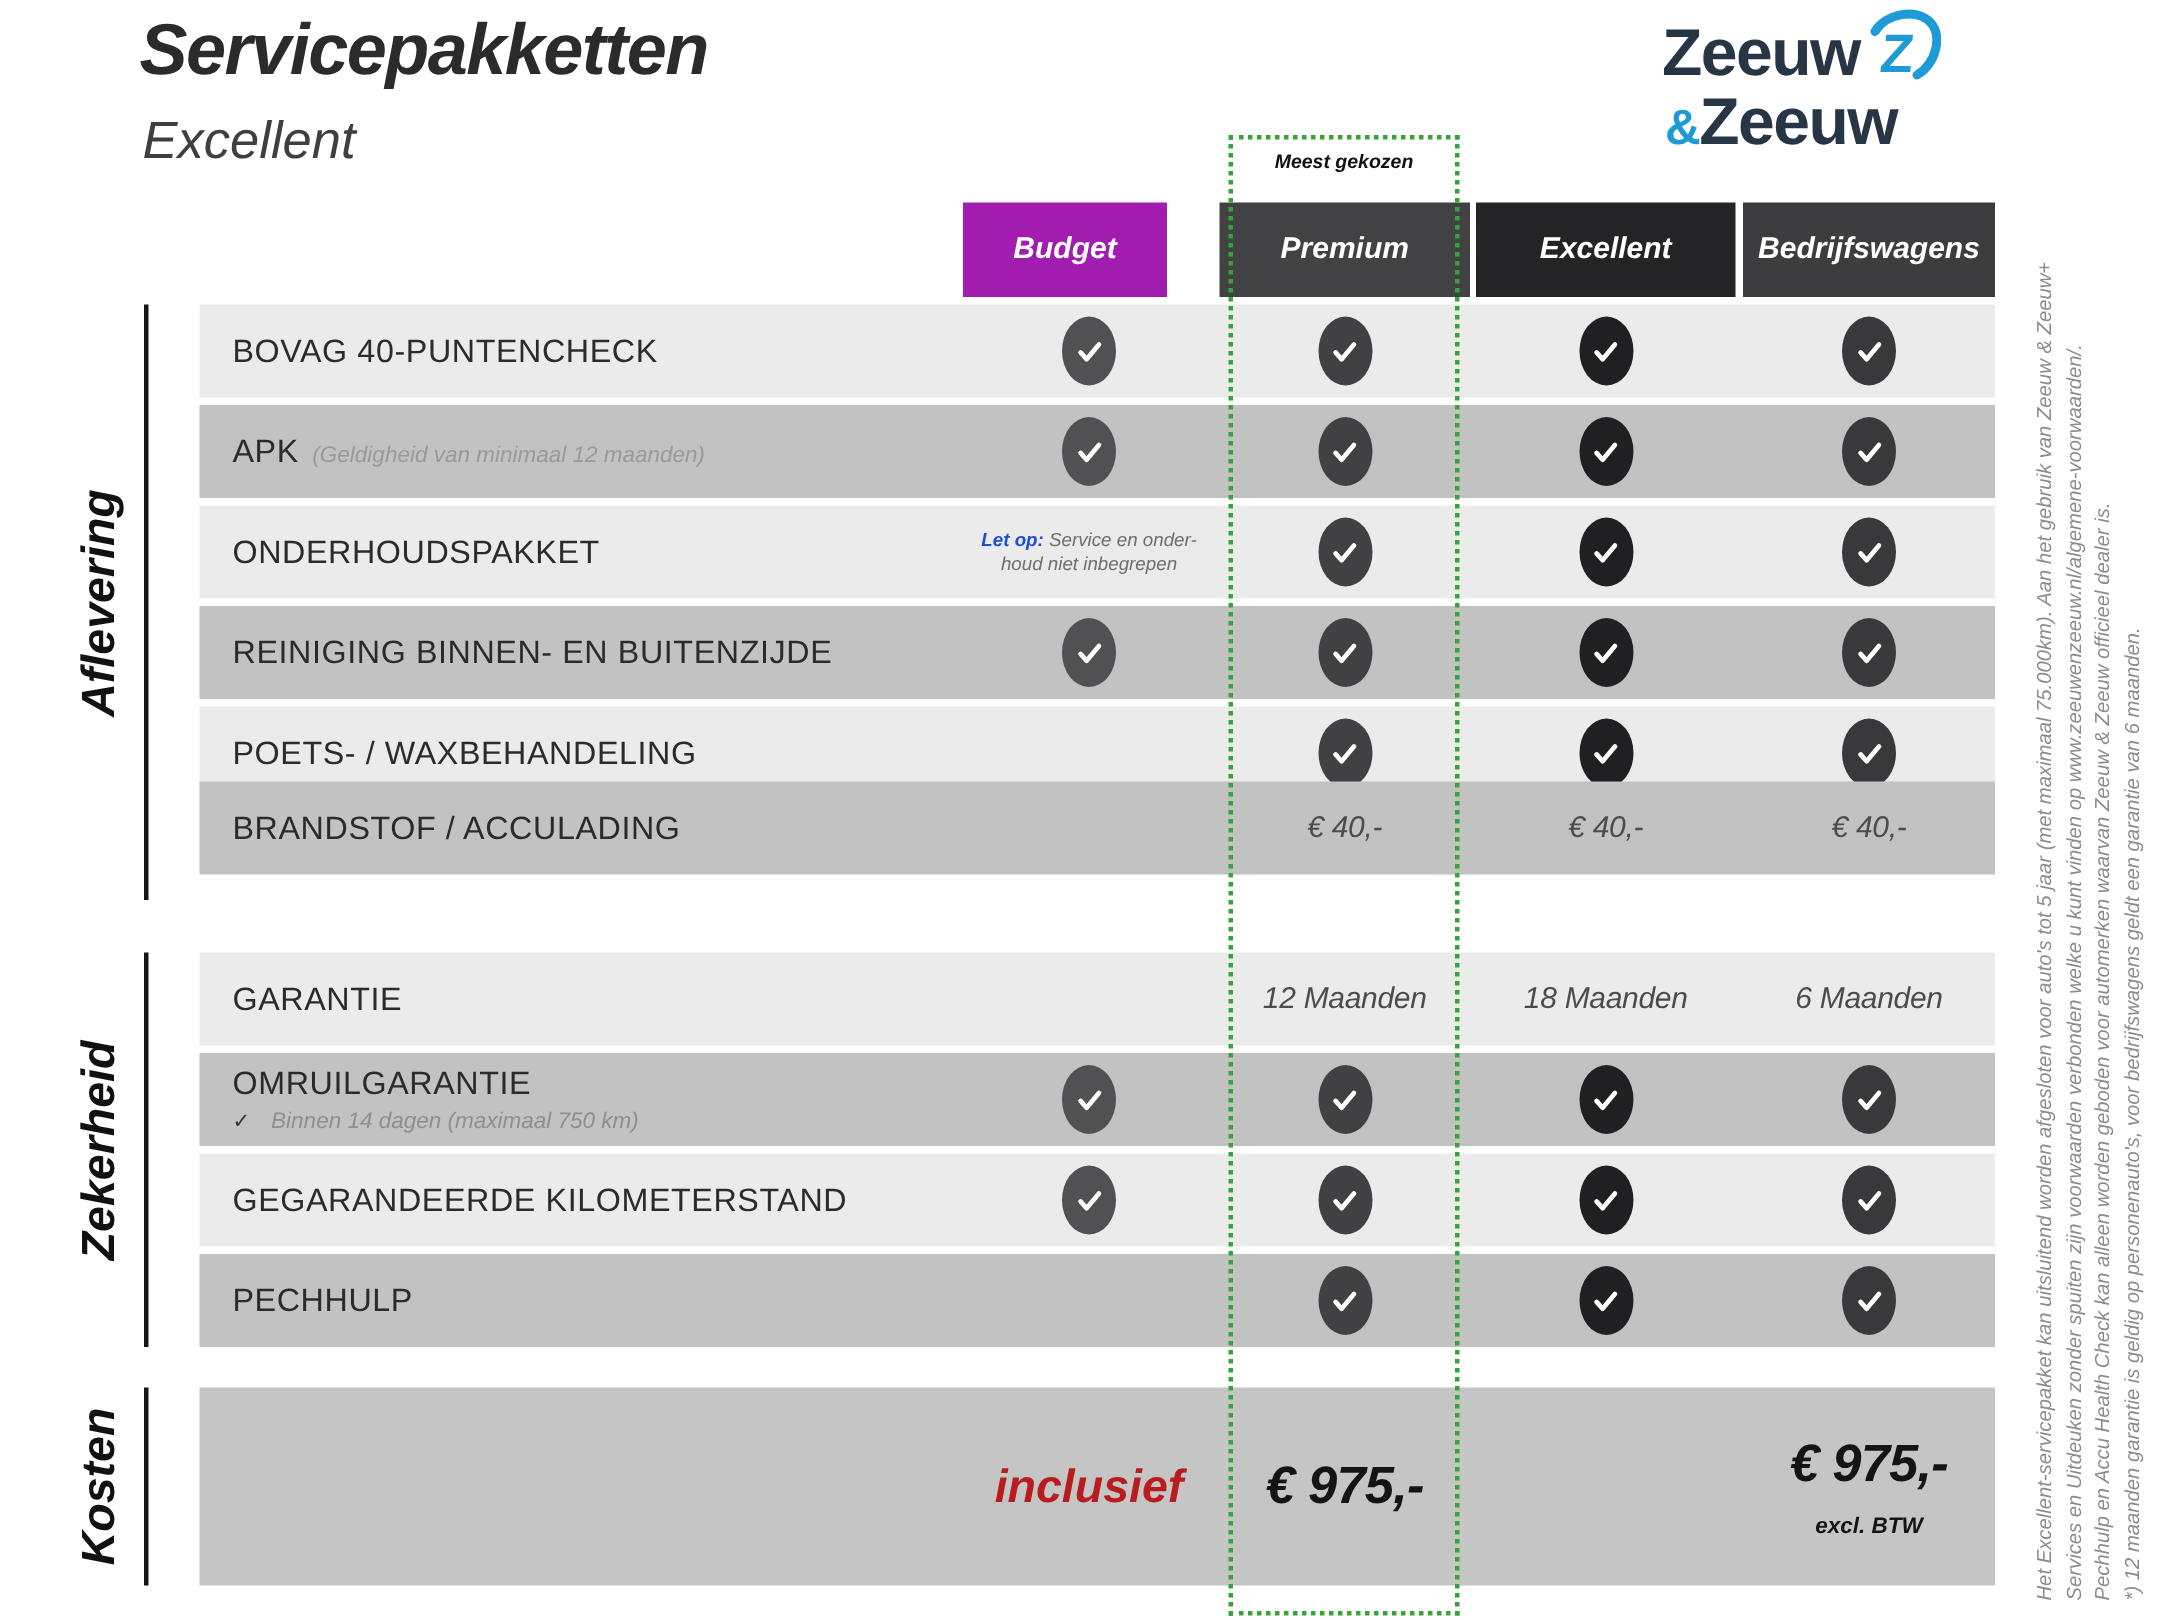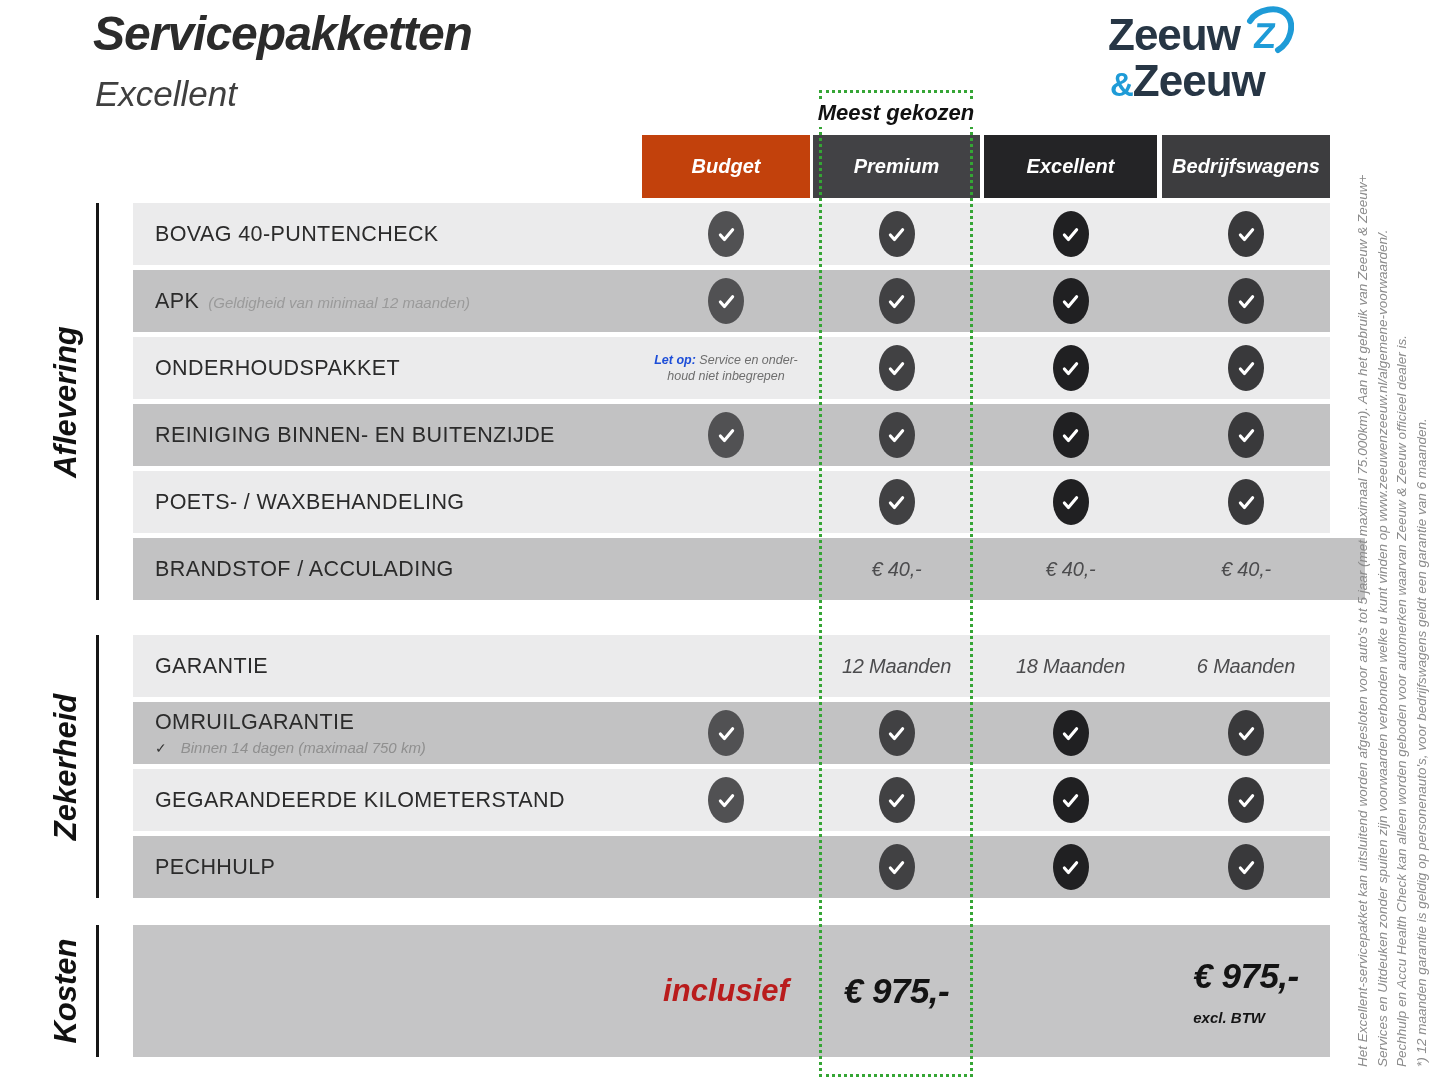--- a/index.html
+++ b/index.html
@@ -56,30 +56,30 @@
   .check-badge{
     width:36px;height:46px;border-radius:50%;display:flex;align-items:center;justify-content:center;
   }
   .cell-text{font-style:italic;font-size:20px;color:#4c4c4e;white-space:nowrap;letter-spacing:-0.2px;}
   .cell-note{font-size:12.5px;font-style:italic;color:#6e6e6e;text-align:center;line-height:16px;}
   .cell-note b{color:#1d4ed8;}
   
   .costs-band{position:absolute;left:0;width:1197px;background:#c5c5c6;}
   .cost-word{font-weight:bold;font-style:italic;font-size:31px;color:#b91c1c;}
   .cost-price{font-weight:bold;font-style:italic;font-size:35px;color:#141414;letter-spacing:-0.5px;white-space:nowrap;}
-  .cost-sub{font-weight:bold;font-style:italic;font-size:15px;color:#141414;text-align:left;margin-top:13px;}
+  .cost-sub{font-weight:bold;font-style:italic;font-size:15px;color:#141414;text-align:center;margin-top:13px;}
   
   .highlight-box{
     position:absolute;left:819px;top:90px;width:148px;height:981px;
     border:3px dotted #35a535;pointer-events:none;z-index:30;
   }
   .highlight-label{
     position:absolute;top:6px;left:50%;transform:translateX(-50%);
     background:#fff;padding:1px 6px;white-space:nowrap;
-    font-weight:bold;font-style:italic;font-size:22px;color:#111;
+    font-weight:bold;font-style:italic;font-size:13px;color:#111;
   }
   
   .fineprint{
     position:absolute;left:922px;top:558px;width:940px;height:78px;
     transform:rotate(-90deg);
     font-size:13.5px;line-height:19.5px;font-style:italic;color:#8c8c8c;letter-spacing:0;
   }
   .fineprint div{white-space:nowrap;}
 </style>
 </head>
@@ -90,21 +90,21 @@
 
 <div class="logo">
   <span class="l1"><span class="navy">Zeeuw</span><svg width="52" height="52" viewBox="0 0 52 52">
       <path d="M8 15 C15 3 36 -1 45 9 C53 18 49 36 36 44" stroke="#1e9bd7" stroke-width="6" fill="none" stroke-linecap="round"></path>
       <text x="15" y="42" font-family="Liberation Sans, sans-serif" font-size="36" font-weight="bold" fill="#1e9bd7" transform="skewX(-6)">Z</text>
     </svg></span>
   <span class="l2"><span class="blue amp">&amp;</span><span class="navy">Zeeuw</span></span>
 </div>
 
 <div class="table">
-    <div class="hdr-cell" style="left: 509px; width: 168px; background: #c2410c;">Budget</div>
+    <div class="hdr-cell" style="left: 509px; width: 136px; background: #a21caf;">Budget</div>
     <div class="hdr-cell" style="left: 680px; width: 167px; background: rgb(66, 66, 69);">Premium</div>
     <div class="hdr-cell" style="left: 851px; width: 173px; background: rgb(36, 36, 38);">Excellent</div>
     <div class="hdr-cell" style="left: 1029px; width: 168px; background: rgb(61, 61, 63);">Bedrijfswagens</div>
     <div class="section-block" style="top: 68px; height: 397px;">
       <div class="sec-line"></div>
       <div class="sec-label">Aflevering</div>
       <div class="row light" style="top: 0px;">
         <div class="row-label">
           <div class="main"><span>BOVAG 40-PUNTENCHECK</span></div>
         </div>
@@ -252,21 +252,21 @@
           </div>
         </div>
         <div class="cell" style="left: 1029px; width: 168px;">
           <div class="check-badge" style="background: rgb(57, 57, 59);">
             <svg viewBox="0 0 24 24" width="21" height="21">
               <path d="M5 12.5l4.6 5.2L19 6.5" fill="none" stroke="#ffffff" stroke-width="3.6" stroke-linecap="round" stroke-linejoin="round"></path>
             </svg>
           </div>
         </div>
       </div>
-      <div class="row dark" style="top: 335px; padding-left: 35px;">
+      <div class="row dark" style="top: 318px;">
         <div class="row-label">
           <div class="main"><span>BRANDSTOF / ACCULADING</span></div>
         </div>
         <div class="cell" style="left: 509px; width: 168px;"></div>
         <div class="cell" style="left: 680px; width: 167px;">
           <span class="cell-text">€ 40,-</span>
         </div>
         <div class="cell" style="left: 851px; width: 173px;">
           <span class="cell-text">€ 40,-</span>
         </div>

